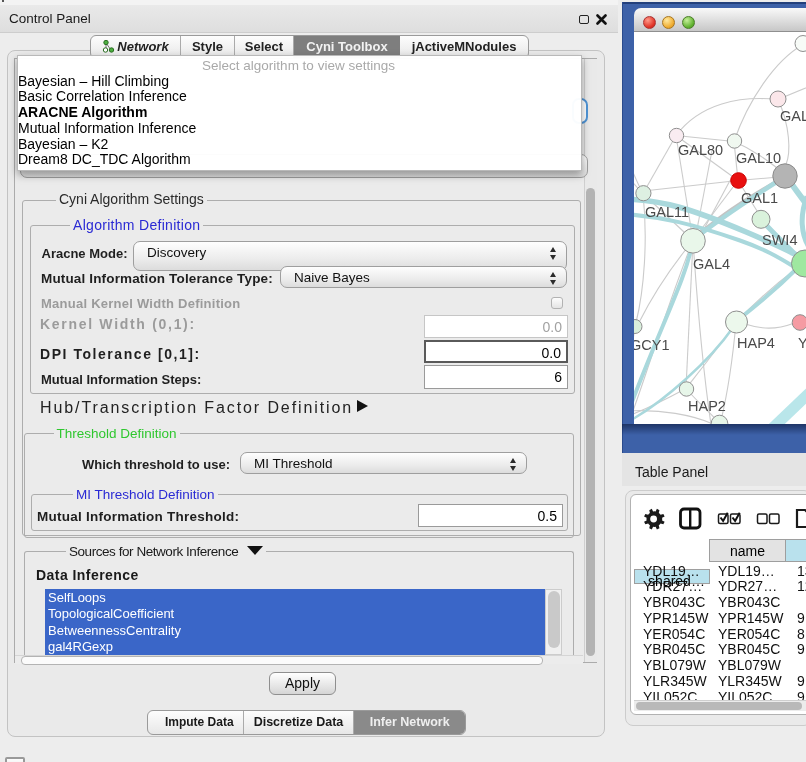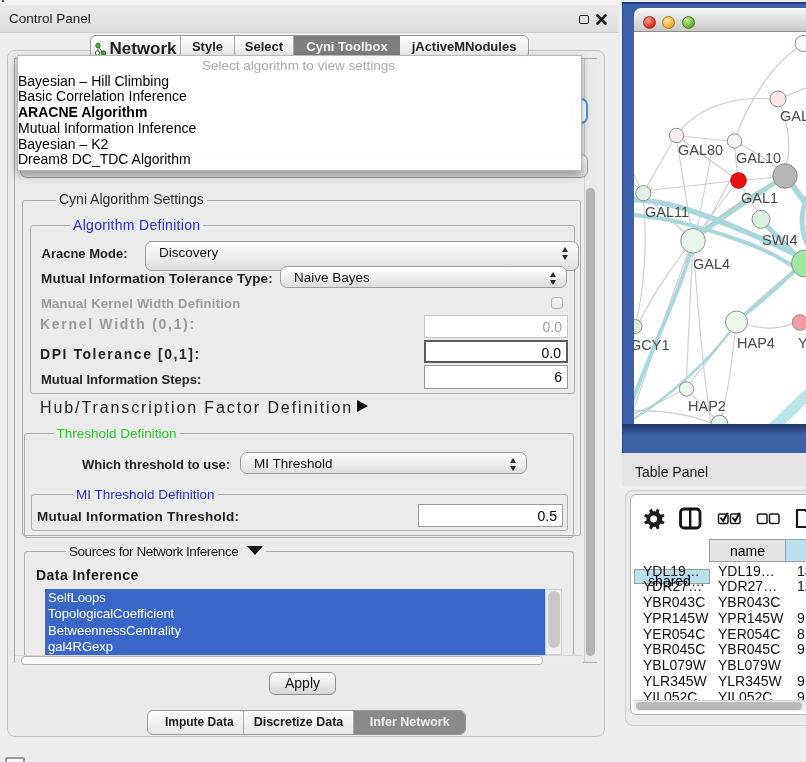--- a/index.html
+++ b/index.html
@@ -29,21 +29,21 @@
 <div class="abs" style="left:0;top:5px;width:618px;height:27px;background:linear-gradient(#e9e9e9,#dedede);border-bottom:1px solid #cdcdcd;"></div>
 <div class="abs" style="left:9px;top:11px;font-size:13.5px;color:#1a1a1a;">Control Panel</div>
 <div class="abs" style="left:579px;top:15px;width:8px;height:7px;border:1.6px solid #222;border-radius:2px;"></div>
 <svg class="abs" style="left:596px;top:14px;" width="11" height="11" viewBox="0 0 11 11">
     <path d="M1.5,1.5 L9.5,9.5 M9.5,1.5 L1.5,9.5" stroke="#111" stroke-width="2.6" stroke-linecap="round"></path>
   </svg>
 
 <div class="abs" style="left:7px;top:50px;width:596px;height:685px;border:1px solid #c3c3c3;border-radius:8px;background:#eaeaea;"></div>
 
 <div class="abs" style="left:90px;top:35px;width:437px;height:22px;border:1px solid #9a9a9a;border-radius:6px;background:linear-gradient(#fdfdfd,#e7e7e7);overflow:hidden;display:flex;">
-  <div style="width:90px;border-right:1px solid #aaa;text-align:center;font-size:17px;font-weight:bold;color:#222;padding-top:3px;box-sizing:border-box;">
+  <div style="width:90px;border-right:1px solid #aaa;text-align:center;font-size:13px;font-weight:bold;color:#222;padding-top:3px;box-sizing:border-box;font-style:italic;">
     <svg width="13" height="13" viewBox="0 0 13 13" style="vertical-align:-2px;margin-right:2px;">
       <line x1="4" y1="3" x2="9" y2="10" stroke="#777" stroke-width="1"></line>
       <line x1="4" y1="3" x2="4" y2="10" stroke="#777" stroke-width="1"></line>
       <circle cx="4" cy="2.5" r="2.2" fill="#4caf3f" stroke="#2c6e24"></circle>
       <circle cx="3.5" cy="10" r="2.2" fill="#fff" stroke="#2c6e24"></circle>
       <circle cx="9.5" cy="10" r="2.2" fill="#4caf3f" stroke="#2c6e24"></circle>
     </svg>Network</div>
   <div style="width:54px;border-right:1px solid #aaa;text-align:center;font-size:13px;font-weight:bold;color:#222;padding-top:3px;box-sizing:border-box;">Style</div>
   <div style="width:59px;border-right:1px solid #aaa;text-align:center;font-size:13px;font-weight:bold;color:#222;padding-top:3px;box-sizing:border-box;">Select</div>
   <div style="width:106px;text-align:center;font-size:13px;font-weight:bold;color:#f2f2f2;background:#7e7e7e;padding-top:3px;box-sizing:border-box;">Cyni Toolbox</div>
@@ -58,21 +58,21 @@
 <div class="abs" style="left:572px;top:98px;width:16px;height:26px;border:2.5px solid #4f94d6;border-radius:7px;background:#fff;box-sizing:border-box;"></div>
 <div class="abs" style="left:20px;top:154px;width:568px;height:24px;border:1px solid #9e9e9e;border-radius:7px;background:linear-gradient(#fdfdfd,#dcdcdc);box-sizing:border-box;"></div>
 
 <div class="grp" style="left:22px;top:200px;width:557px;height:334px;"></div>
 <div class="legend" style="left:26px;top:193px;font-size:14px;color:#2a2a2a;">Cyni Algorithm Settings</div>
 
 <div class="grp" style="left:30px;top:225px;width:543px;height:167px;"></div>
 <div class="legend" style="left:40px;top:219px;font-size:14px;letter-spacing:0.3px;color:#2a2ad4;">Algorithm Definition</div>
 
 <div class="abs b13" style="left:41.5px;top:246px;">Aracne Mode:</div>
-<div class="combo" style="left:145px;top:241px;width:434px;height:30px;">Discovery<span class="spin"></span></div>
+<div class="combo" style="left:133px;top:241px;width:434px;height:30px;">Discovery<span class="spin"></span></div>
 
 <div class="abs b13" style="left:41px;top:271px;font-size:13.5px;letter-spacing:0.15px;">Mutual Information Tolerance Type:</div>
 <div class="combo" style="left:280px;top:266px;width:287px;height:22px;">Naive Bayes<span class="spin"></span></div>
 
 <div class="abs b13 gray" style="left:41px;top:296px;letter-spacing:0.25px;">Manual Kernel Width Definition</div>
 <div class="abs" style="left:551px;top:296.5px;width:12px;height:12px;box-sizing:border-box;border:1px solid #b2b2b2;border-radius:3px;background:linear-gradient(#fdfdfd,#e4e4e4);"></div>
 
 <div class="abs gray" style="left:40px;top:316px;font-size:14px;font-weight:bold;letter-spacing:1.7px;">Kernel Width (0,1):</div>
 <div class="fld" style="left:424px;top:315px;width:144px;height:23px;border:1px solid #c6c6c6;color:#a2a2a2;">0.0</div>
 

